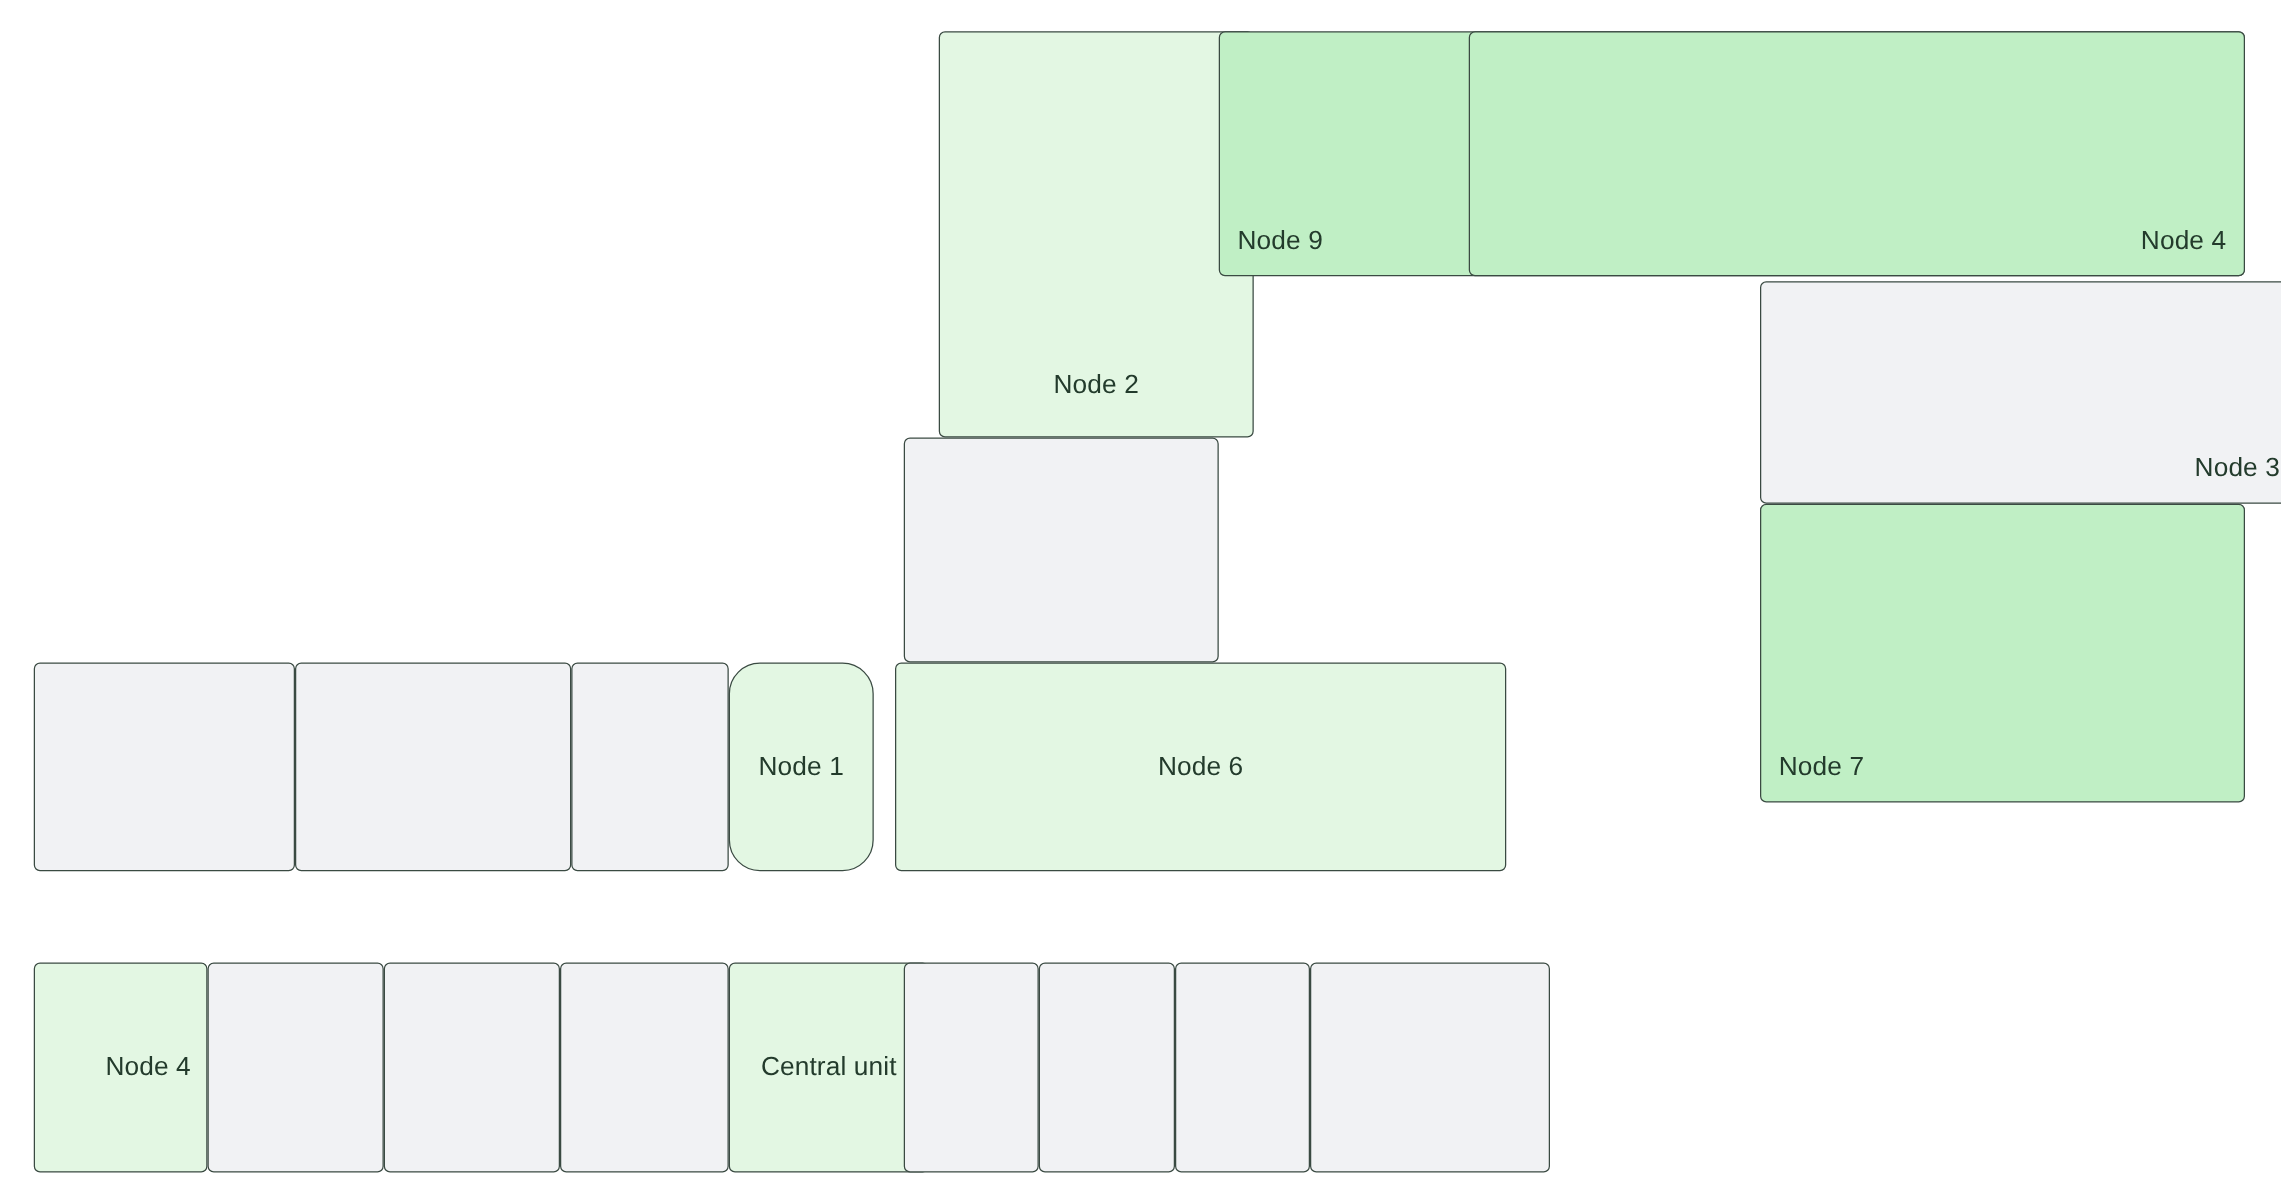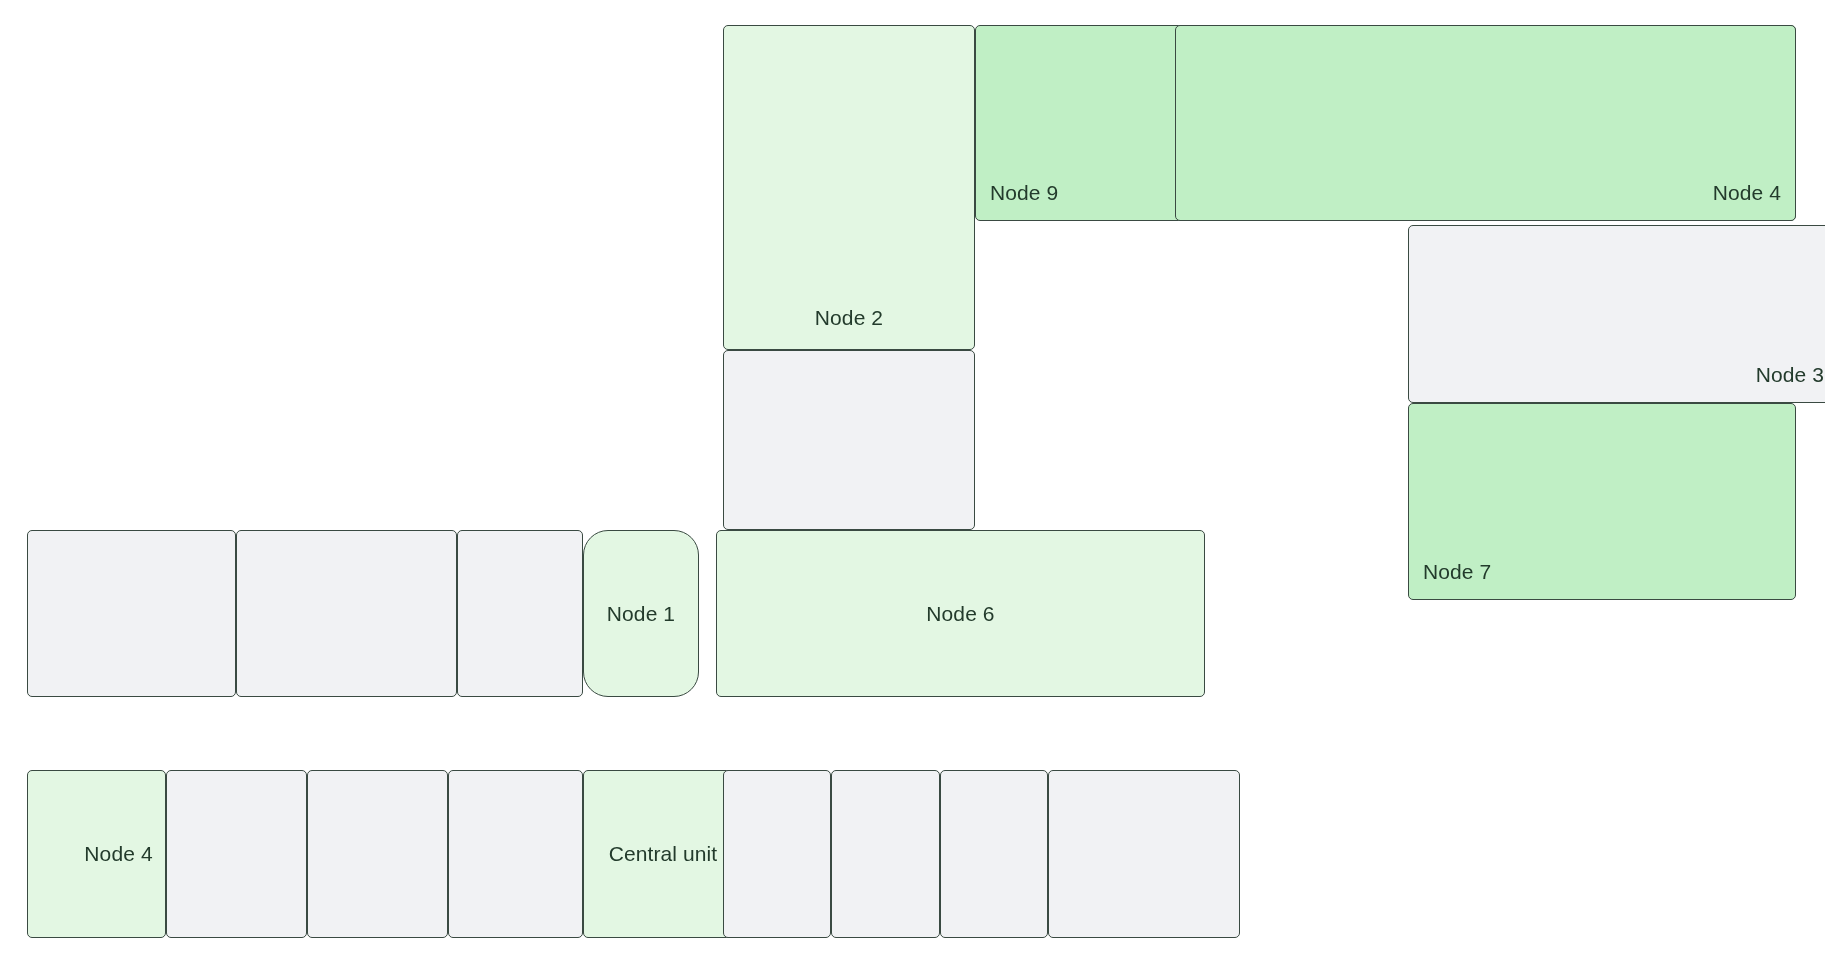--- a/index.html
+++ b/index.html
@@ -32,21 +32,21 @@
   .node > .label {
     display: block;
     padding: 0 14px;
   }
   
   .fill-grey      { background: #f1f2f4; }
   .fill-green-lt  { background: #e3f7e3; }
   .fill-green-md  { background: #c0efc5; }
   
   .lbl-center-mid { align-items: center;     justify-content: center; }
-  .lbl-center-bot { align-items: flex-end;   justify-content: center;  padding-bottom: 20px; }
+  .lbl-center-bot { align-items: flex-end;   justify-content: center;  padding-bottom: 30px; margin-left: 28px; }
   .lbl-left-bot   { align-items: flex-end;   justify-content: flex-start; padding-bottom: 16px; }
   .lbl-right-bot  { align-items: flex-end;   justify-content: flex-end;   padding-bottom: 16px; }
 </style>
 </head>
 <body>
 
 <div id="canvas" style="background: rgb(255, 255, 255);">
     <div class="node fill-grey lbl-center-mid" style="left: 27px; top: 530px; width: 209px; height: 167px; border-color: rgb(58, 74, 66); color: rgb(35, 59, 44);">
       <span class="label"></span>
     </div>
@@ -70,21 +70,21 @@
     </div>
     <div class="node fill-green-md lbl-left-bot" style="left: 975px; top: 25px; width: 821px; height: 196px; border-color: rgb(58, 74, 66); color: rgb(35, 59, 44);">
       <span class="label">Node 9</span>
     </div>
     <div class="node fill-green-md lbl-right-bot" style="left: 1175px; top: 25px; width: 621px; height: 196px; border-color: rgb(58, 74, 66); color: rgb(35, 59, 44);">
       <span class="label">Node 4</span>
     </div>
     <div class="node fill-grey lbl-right-bot" style="left: 1408px; top: 225px; width: 431px; height: 178px; border-color: rgb(58, 74, 66); color: rgb(35, 59, 44);">
       <span class="label">Node 3</span>
     </div>
-    <div class="node fill-green-md lbl-left-bot" style="left: 1408px; top: 403px; width: 388px; height: 197px; border-color: rgb(58, 74, 66); color: rgb(35, 59, 44);">
+    <div class="node fill-green-md lbl-left-bot" style="left: 1408px; top: 403px; width: 388px; height: 239px; border-color: rgb(58, 74, 66); color: rgb(35, 59, 44);">
       <span class="label">Node 7</span>
     </div>
     <div class="node fill-green-lt lbl-center-mid" style="left: 27px; top: 770px; width: 139px; height: 168px; border-color: rgb(58, 74, 66); color: rgb(35, 59, 44); padding-left: 44px;">
       <span class="label">Node 4</span>
     </div>
     <div class="node fill-grey lbl-center-mid" style="left: 166px; top: 770px; width: 141px; height: 168px; border-color: rgb(58, 74, 66); color: rgb(35, 59, 44);">
       <span class="label"></span>
     </div>
     <div class="node fill-grey lbl-center-mid" style="left: 307px; top: 770px; width: 141px; height: 168px; border-color: rgb(58, 74, 66); color: rgb(35, 59, 44);">
       <span class="label"></span>

